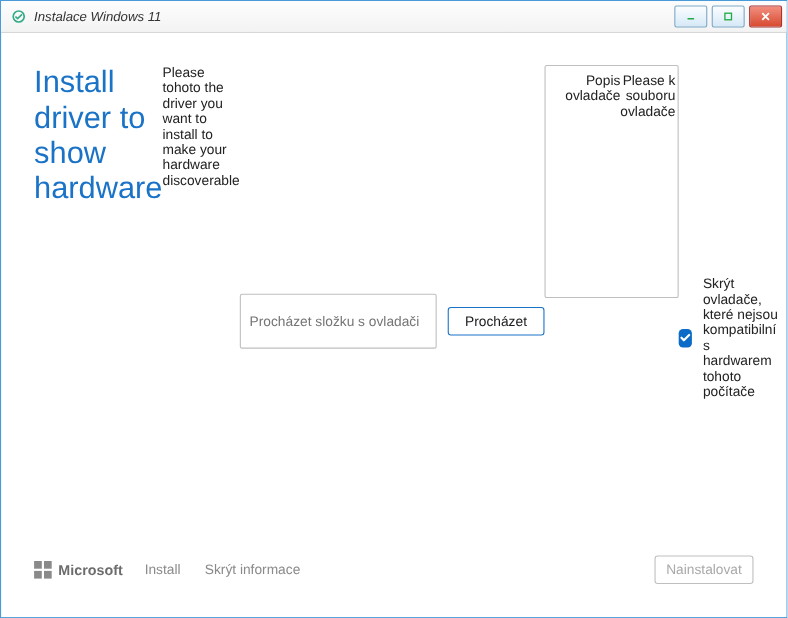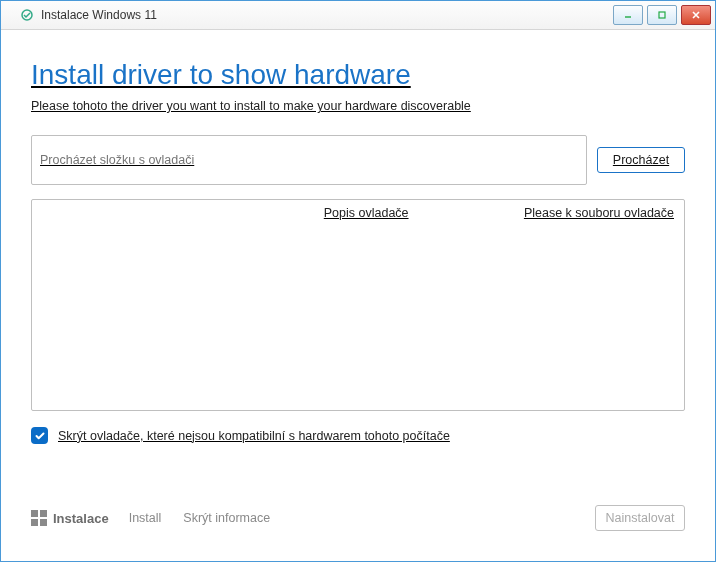--- a/index.html
+++ b/index.html
@@ -1,25 +1,25 @@
 <!DOCTYPE html>
 <html><head>
 <meta charset="utf-8">
 <style>
   html,body{margin:0;padding:0;font-family:"Segoe UI",Tahoma,sans-serif;background:#fff;}
   body{width:716px;height:562px;position:relative;}
   .window{position:absolute;inset:0;border:1px solid #4a99d8;background:#fff;}
-  .titlebar{height:28px;border-bottom:1px solid #d6d6d6;display:flex;align-items:center;padding:0 0 0 18px;background:linear-gradient(#fdfdfd,#f3f3f3);}
+  .titlebar{height:28px;border-bottom:1px solid #d6d6d6;display:flex;align-items:center;padding:0 0 0 8px;background:linear-gradient(#fdfdfd,#f3f3f3);font-style:italic;}
   .app-icon{width:16px;height:16px;margin-right:6px;display:flex;align-items:center;justify-content:center;}
   .title-text{font-size:12px;color:#333;}
   .win-controls{margin-left:auto;display:flex;padding-right:4px;gap:4px;}
   .win-btn{width:28px;height:18px;display:flex;align-items:center;justify-content:center;border:1px solid #7ba7c7;border-radius:2px;background:linear-gradient(#fbfdff,#d6e9f7);}
   .win-btn.close{background:linear-gradient(#f28f80,#d74a2f);border-color:#a33;}
   .win-btn svg{display:block;}
-  .content{position:absolute;left:30px;right:30px;top:58px;bottom:22px;display:flex;flex-direction:column;text-decoration:underline;}
+  .content{position:absolute;left:30px;right:30px;top:58px;bottom:22px;display:flex;}
   .heading{color:#1a73c7;font-size:28px;font-weight:350;margin:0 0 8px 0;}
   .subhead{font-size:12.5px;color:#222;margin:0 0 22px 0;}
   .path-row{display:flex;align-items:center;gap:10px;margin-bottom:14px;}
   .path-input{flex:1;height:24px;border:1px solid #bfbfbf;border-radius:2px;padding:12px 8px;font-size:12.5px;color:#888;background:#fff;}
   .browse-btn{height:26px;min-width:88px;border:1px solid #1a73c7;border-radius:3px;background:#fff;color:#1a1a1a;font-size:12.5px;cursor:pointer;}
   .list-box{border:1px solid #bfbfbf;height:210px;border-radius:2px;display:flex;flex-direction:column;text-align:right;}
   .list-header{display:flex;padding:6px 10px 8px 10px;font-size:12.5px;color:#222;}
   .col1{flex:0 0 58%;}
   .col2{flex:1;}
   .list-body{flex:1;}
@@ -96,21 +96,21 @@
   </div>
 
   <div class="footer">
     <div class="ms-logo">
       <span class="ms-squares">
           <div></div>
           <div></div>
           <div></div>
           <div></div>
         </span>
-      <span class="ms-text">Instalace</span>
+      <span class="ms-text">Microsoft</span>
     </div>
     <span class="flink">Install</span>
     <span class="flink">Skrýt informace</span>
     <div class="footer-spacer"></div>
     <button class="ftr-btn disabled">Nainstalovat</button>
   </div>
 
 </div>
 
 </body></html>

